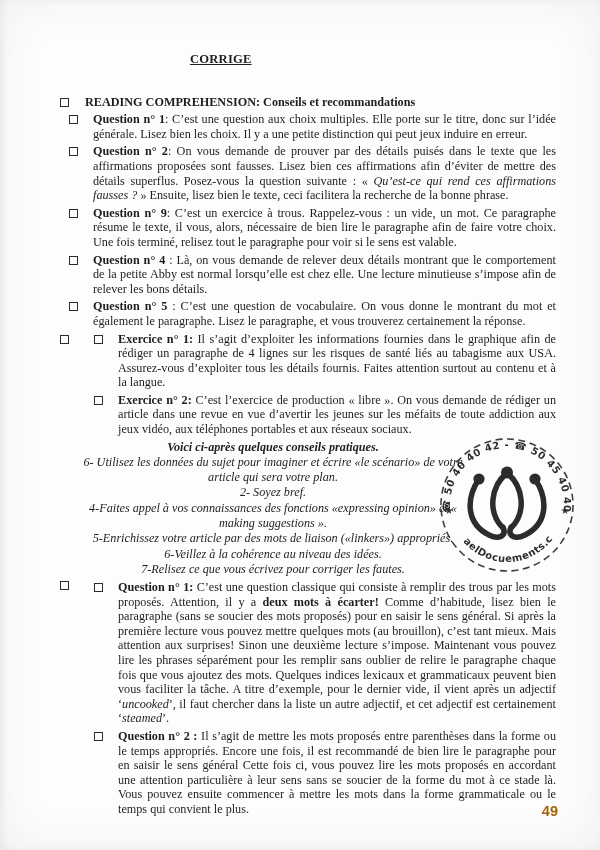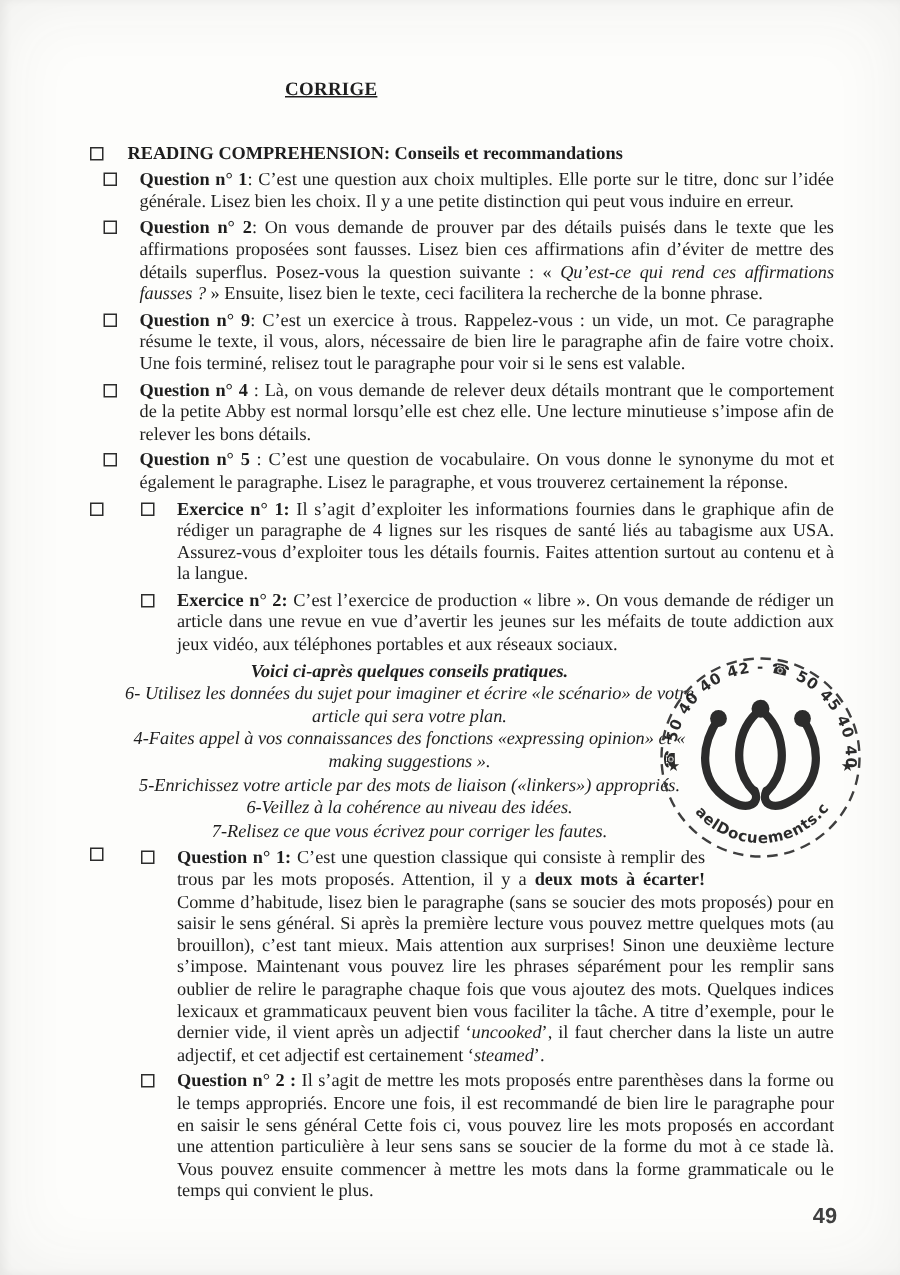--- a/index.html
+++ b/index.html
@@ -24,80 +24,81 @@
   .lvl3 .cb{left:34px;}
   .b{font-weight:bold;}
   .i{font-style:italic;}
   .tips-wrap{position:relative;}
   .stamp-spacer{float:right;width:86px;height:140px;}
   .tips-wrap p{margin:0 0 1px 16px;text-align:center;font-style:italic;}
   .intro{font-weight:bold;}
   .stamp{position:absolute;left:433px;top:431px;width:148px;height:148px;opacity:.9;pointer-events:none;}
   .stamp text{font-family:"DejaVu Sans",sans-serif;font-weight:bold;fill:#151515;}
   .pagenum{position:absolute;right:42px;top:804px;
-    font-family:"Liberation Sans","DejaVu Sans",sans-serif;font-weight:bold;font-size:14.5px;color:#404040;}
+    font-family:"Liberation Sans","DejaVu Sans",sans-serif;font-weight:bold;font-size:14.5px;color:#a16207;}
 </style>
 </head>
 <body>
 
 <div class="page">
   <div class="content">
 
     <div class="doc-header">
       <span>CORRIGE</span>
     </div>
 
     <div class="item lvl1">
       <span class="cb"></span>
       <span>READING COMPREHENSION: Conseils et recommandations</span>
     </div>
 
     <div class="item lvl2">
       <span class="cb"></span>
-      <span class="b">Question n° 1</span><span>: C’est une question aux choix multiples. Elle porte sur le titre, donc sur l’idée générale. Lisez bien les choix. Il y a une petite distinction qui peut vous induire en erreur.</span>
+      <span class="b">Question n° 1</span><span>: C’est une question aux choix multiples. Elle porte sur le titre, donc sur l’idée générale. Lisez bien les choix. Il y a une petite distinction qui peut jeux induire en erreur.</span>
     </div>
 
     <div class="item lvl2">
       <span class="cb"></span>
       <span class="b">Question n° 2</span><span>: On vous demande de prouver par des détails puisés dans le texte que les affirmations proposées sont fausses. Lisez bien ces affirmations afin d’éviter de mettre des détails superflus. Posez-vous la question suivante : « </span><span class="i">Qu’est-ce qui rend ces affirmations fausses ?</span><span> » Ensuite, lisez bien le texte, ceci facilitera la recherche de la bonne phrase.</span>
     </div>
 
     <div class="item lvl2">
       <span class="cb"></span>
       <span class="b">Question n° 9</span><span>: C’est un exercice à trous. Rappelez-vous : un vide, un mot. Ce paragraphe résume le texte, il vous, alors, nécessaire de bien lire le paragraphe afin de faire votre choix. Une fois terminé, relisez tout le paragraphe pour voir si le sens est valable.</span>
     </div>
 
     <div class="item lvl2">
       <span class="cb"></span>
       <span class="b">Question n° 4</span><span> : Là, on vous demande de relever deux détails montrant que le comportement de la petite Abby est normal lorsqu’elle est chez elle. Une lecture minutieuse s’impose afin de relever les bons détails.</span>
     </div>
 
     <div class="item lvl2">
       <span class="cb"></span>
-      <span class="b">Question n° 5</span><span> : C’est une question de vocabulaire. On vous donne le synonyme du mot et également le paragraphe. Lisez le paragraphe, et vous trouverez certainement la réponse.</span>
+      <span class="b">Question n° 5</span><span> : C’est une question de vocabulaire. On vous donne le montrant du mot et également le paragraphe. Lisez le paragraphe, et vous trouverez certainement la réponse.</span>
     </div>
 
     <div class="item lvl1">
       <span class="cb"></span>
     </div>
 
     <div class="item lvl3">
       <span class="cb"></span>
       <span class="b">Exercice n° 1:</span><span> Il s’agit d’exploiter les informations fournies dans le graphique afin de rédiger un paragraphe de 4 lignes sur les risques de santé liés au tabagisme aux USA. Assurez-vous d’exploiter tous les détails fournis. Faites attention surtout au contenu et à la langue.</span>
     </div>
 
     <div class="item lvl3">
       <span class="cb"></span>
       <span class="b">Exercice n° 2:</span><span> C’est l’exercice de production « libre ». On vous demande de rédiger un article dans une revue en vue d’avertir les jeunes sur les méfaits de toute addiction aux jeux vidéo, aux téléphones portables et aux réseaux sociaux.</span>
     </div>
 
     <div class="tips-wrap">
       <div class="stamp-spacer"></div>
       <p class="intro">Voici ci-après quelques conseils pratiques.</p>
       <p>6- Utilisez les données du sujet pour imaginer et écrire «le scénario» de votre article qui sera votre plan.</p>
+      <p>2- Soyez bref.</p>
       <p>4-Faites appel à vos connaissances des fonctions «expressing opinion» et « making suggestions ».</p>
       <p>5-Enrichissez votre article par des mots de liaison («linkers») appropriés.</p>
       <p>6-Veillez à la cohérence au niveau des idées.</p>
       <p>7-Relisez ce que vous écrivez pour corriger les fautes.</p>
     </div>
 
     <div class="item lvl1">
       <span class="cb"></span>
     </div>
 

